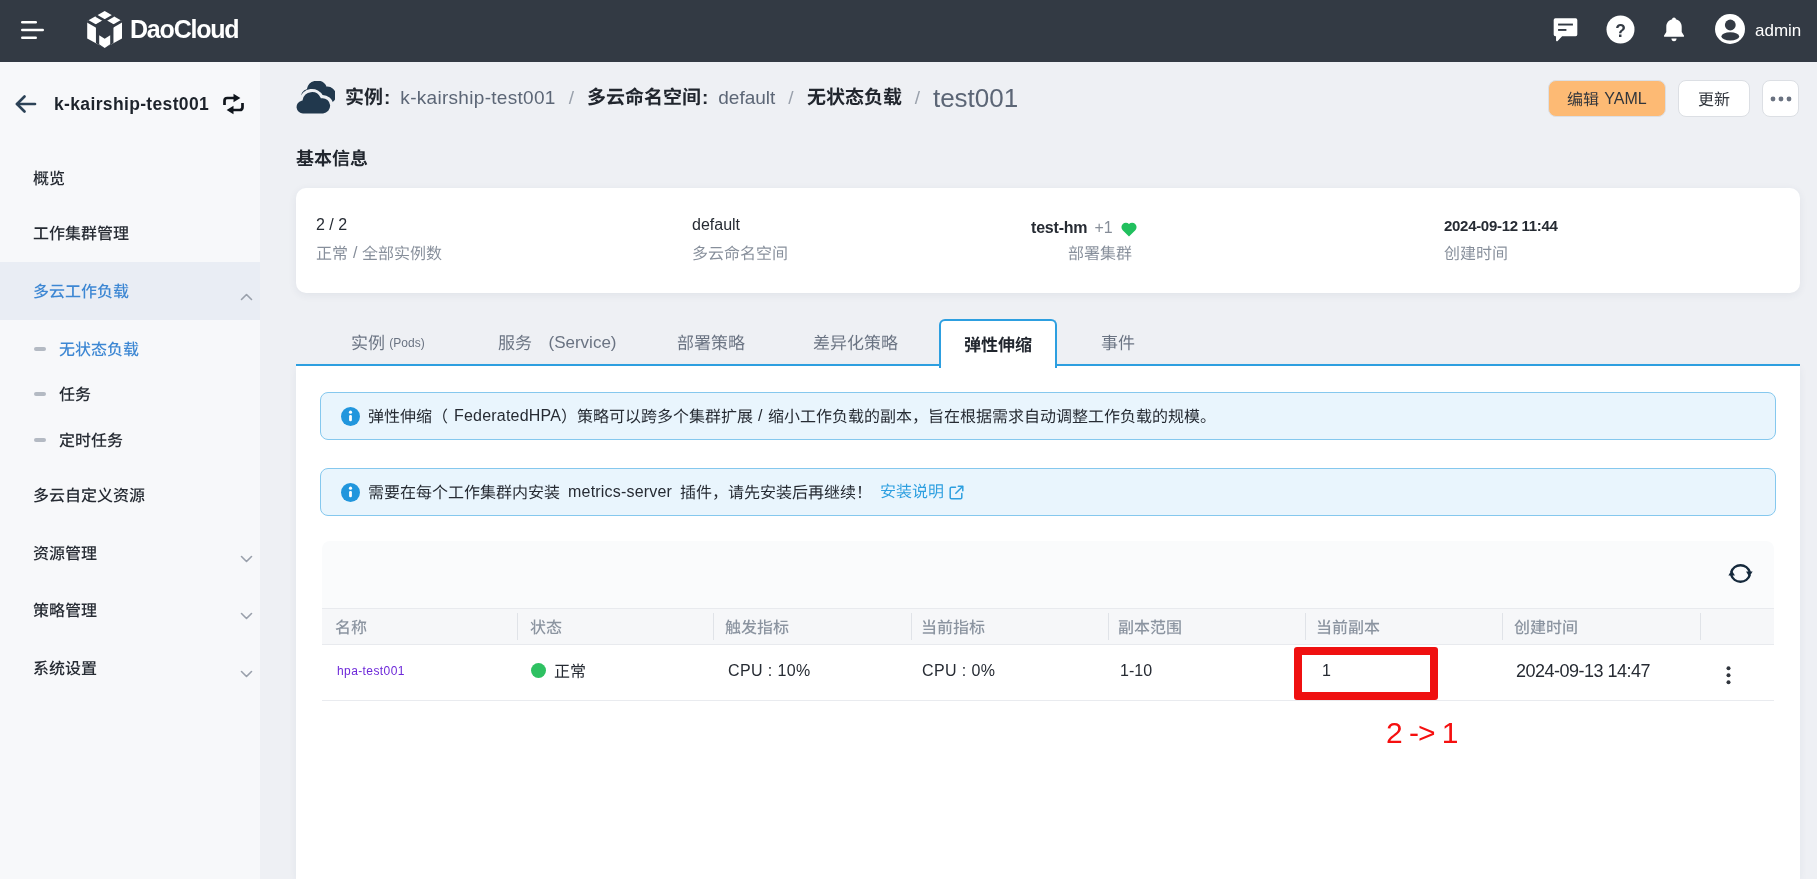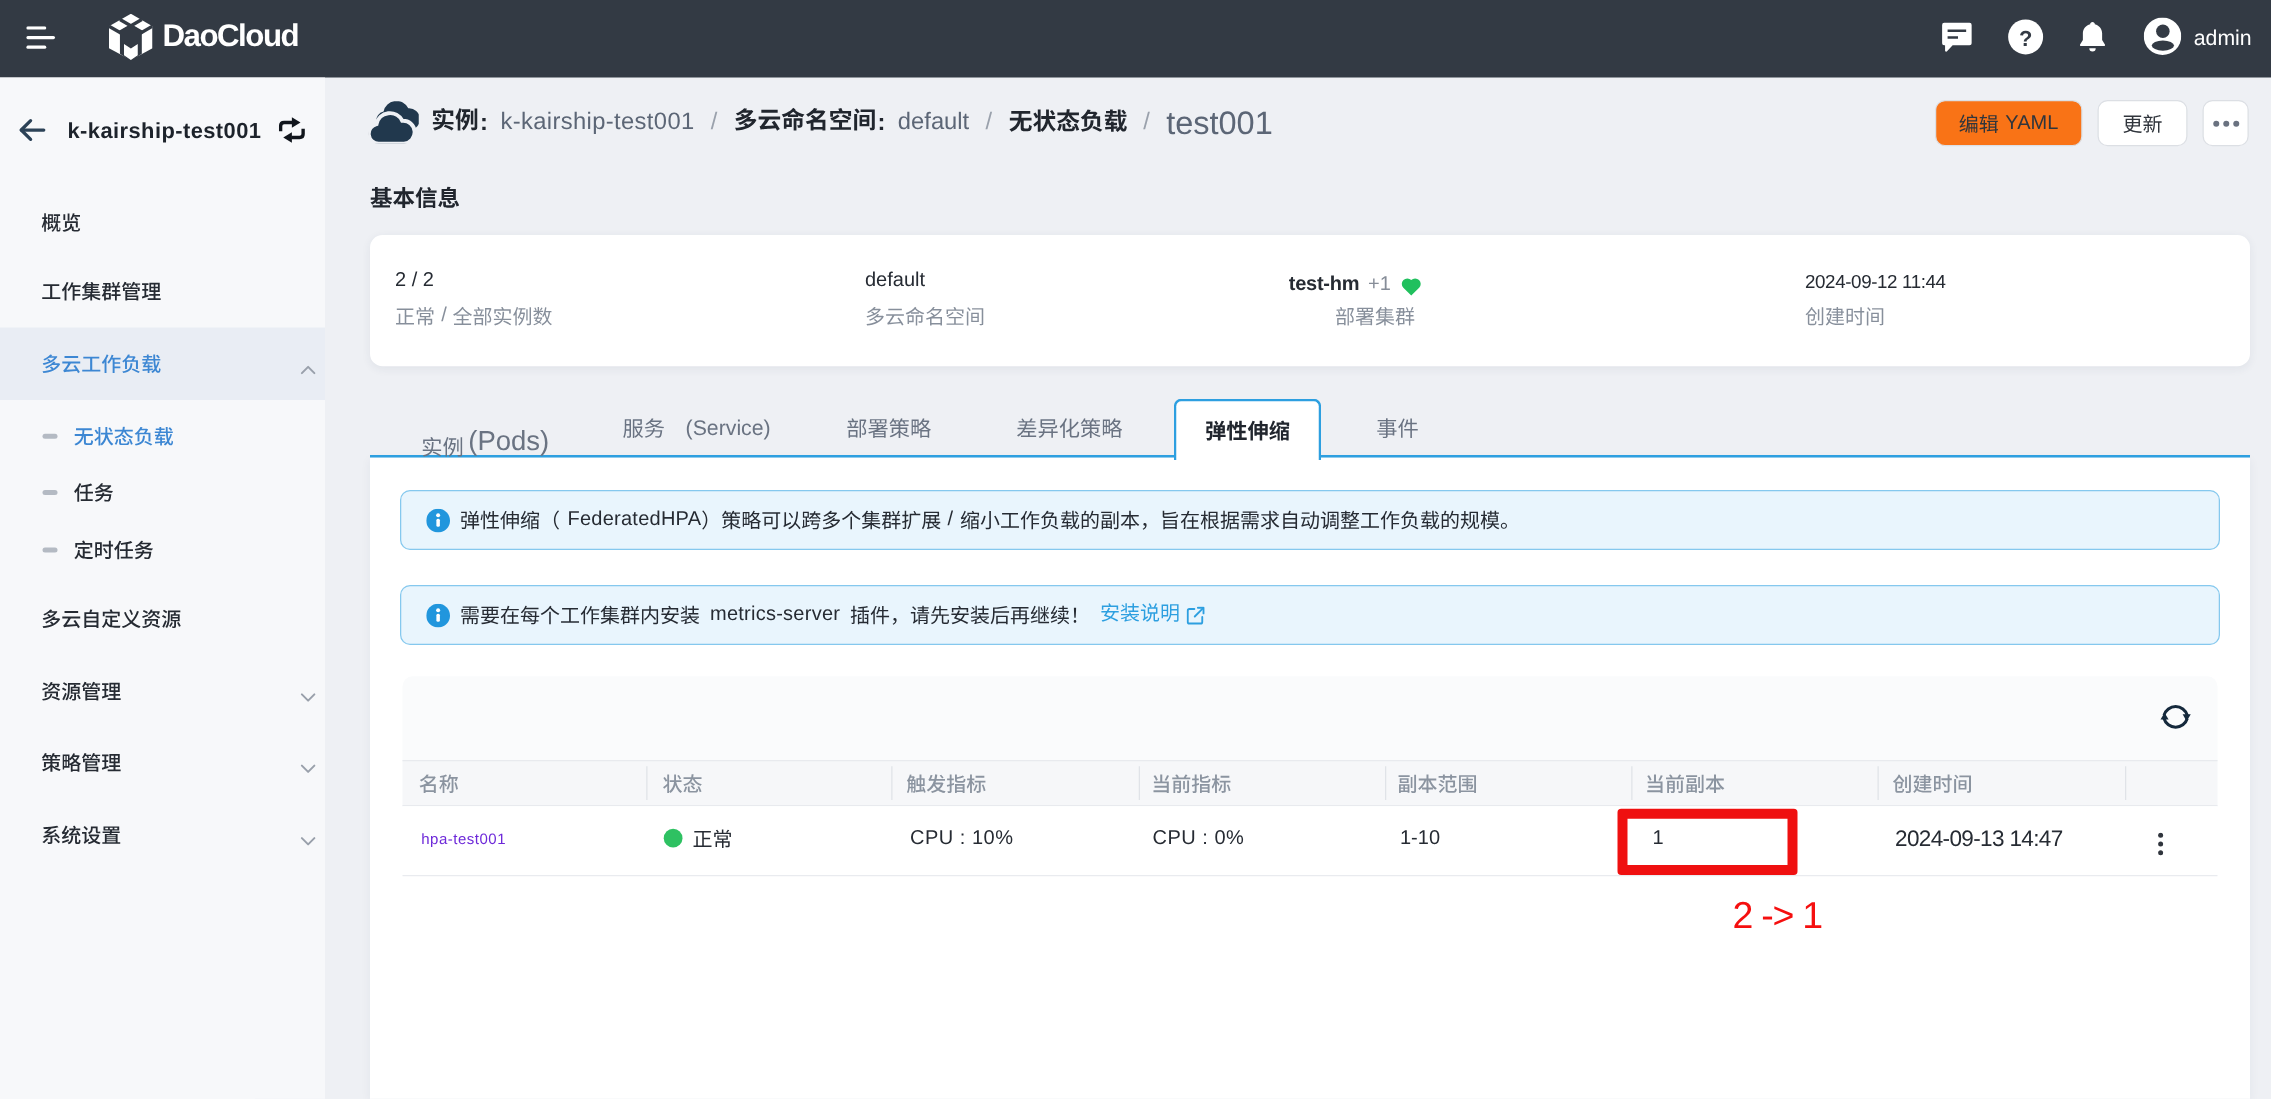--- a/index.html
+++ b/index.html
@@ -279,21 +279,21 @@
         <g transform="translate(3000)">
           <path d="M515 -73C641 -21 772 46 850 91L943 9C858 -35 715 -100 589 -150ZM449 -393C434 -171 409 -61 40 -13C61 13 88 59 97 88C505 24 555 -124 574 -393ZM345 -656L571 -656C553 -624 531 -591 508 -561L268 -561C296 -592 321 -624 345 -656ZM320 -849C269 -737 172 -606 32 -509C61 -491 102 -452 122 -425C142 -440 161 -456 179 -472L179 -121L300 -121L300 -457L722 -457L722 -121L848 -121L848 -561L646 -561C681 -609 714 -660 736 -704L653 -757L634 -752L408 -752C423 -777 437 -801 450 -826Z"></path>
         </g>
         <g transform="translate(4000)">
           <path d="M736 -785C777 -742 827 -682 848 -642L941 -703C918 -742 865 -800 823 -840ZM55 -110L65 -3L307 -24L307 86L418 86L418 -34L573 -49L574 -145L418 -134L418 -190L557 -190L558 -289L418 -289L418 -348L307 -348L307 -289L213 -289C230 -314 248 -341 265 -370L570 -370L570 -463L316 -463L342 -519L267 -539L600 -539C609 -386 625 -246 655 -139C610 -78 558 -27 499 14C527 35 562 71 579 97C624 63 664 23 701 -20C735 43 780 80 838 80C921 80 955 39 972 -117C944 -128 905 -154 882 -180C877 -75 867 -34 848 -34C821 -34 797 -67 778 -124C841 -224 890 -339 926 -466L820 -495C800 -419 773 -347 741 -281C729 -356 720 -444 715 -539L957 -539L957 -632L711 -632C709 -702 709 -774 711 -848L592 -848C592 -775 593 -702 596 -632L378 -632L378 -690L543 -690L543 -782L378 -782L378 -849L264 -849L264 -782L96 -782L96 -690L264 -690L264 -632L46 -632L46 -539L221 -539C213 -513 203 -487 192 -463L60 -463L60 -370L146 -370C135 -351 126 -337 120 -329C103 -302 87 -284 68 -280C82 -251 99 -197 105 -175C114 -184 150 -190 188 -190L307 -190L307 -126Z"></path>
         </g>
       </svg></span>
 <span style="color:#9aa1ac;font-size:19px">/</span>
 <span style="font-size:26px;color:#5c6676">test001</span>
 </div>
-<div style="position:absolute;display:flex;align-items:center;justify-content:center;background:#f97316;border:1px solid #dcdfe4;border-radius:8px;height:37px;top:80px;font-size:16px;color:#30353c;left:1548px;width:118px">
+<div style="position:absolute;display:flex;align-items:center;justify-content:center;background:#fdba74;border:1px solid #dcdfe4;border-radius:8px;height:37px;top:80px;font-size:16px;color:#30353c;left:1548px;width:118px">
     <svg style="height:16px;width:32.0px;vertical-align:-0.12em;fill:#30353c" viewBox="0 -880 2000 1000">
       <path d="M40 -54L58 15C140 -18 245 -61 346 -103L332 -163C223 -121 114 -79 40 -54ZM61 -423C75 -430 98 -435 205 -450C167 -386 132 -335 116 -316C87 -278 66 -252 45 -248C53 -230 64 -196 68 -182C87 -194 118 -204 339 -255C336 -271 333 -298 334 -317L167 -282C238 -374 307 -486 364 -597L303 -632C286 -593 265 -554 245 -517L133 -505C190 -593 246 -706 287 -815L215 -840C179 -719 112 -587 91 -554C71 -520 55 -496 38 -491C46 -473 57 -438 61 -423ZM624 -350L624 -202L541 -202L541 -350ZM675 -350L746 -350L746 -202L675 -202ZM481 -412L481 72L541 72L541 -143L624 -143L624 47L675 47L675 -143L746 -143L746 46L797 46L797 -143L871 -143L871 7C871 14 868 16 861 17C854 17 836 17 814 16C822 32 829 56 831 73C867 73 890 71 908 62C926 52 930 35 930 8L930 -413L871 -412ZM797 -350L871 -350L871 -202L797 -202ZM605 -826C621 -798 637 -762 648 -732L414 -732L414 -515C414 -361 405 -139 314 21C329 28 360 50 372 63C465 -99 482 -335 483 -498L920 -498L920 -732L729 -732C717 -765 697 -811 675 -846ZM483 -668L850 -668L850 -561L483 -561Z"></path>
       <g transform="translate(1000)">
         <path d="M551 -751L819 -751L819 -650L551 -650ZM482 -808L482 -594L892 -594L892 -808ZM81 -332C89 -340 119 -346 153 -346L244 -346L244 -202L40 -167L56 -94L244 -132L244 76L313 76L313 -146L427 -169L423 -234L313 -214L313 -346L405 -346L405 -414L313 -414L313 -568L244 -568L244 -414L148 -414C176 -483 204 -565 228 -650L412 -650L412 -722L247 -722C255 -756 263 -791 269 -825L196 -840C191 -801 183 -761 174 -722L47 -722L47 -650L157 -650C136 -570 115 -504 105 -479C88 -435 75 -403 58 -398C66 -380 77 -346 81 -332ZM815 -472L815 -386L560 -386L560 -472ZM400 -76L412 -8L815 -40L815 80L885 80L885 -46L959 -52L960 -115L885 -110L885 -472L953 -472L953 -535L423 -535L423 -472L491 -472L491 -82ZM815 -329L815 -242L560 -242L560 -329ZM815 -185L815 -105L560 -86L560 -185Z"></path>
       </g>
     </svg>
     <span style="margin-left:5px">YAML</span>
   </div>
 <div style="position:absolute;display:flex;align-items:center;justify-content:center;background:#fff;border:1px solid #dcdfe4;border-radius:8px;height:37px;top:80px;font-size:16px;color:#30353c;left:1678px;width:72px">
     <svg style="height:16px;width:32.0px;vertical-align:-0.12em;fill:#30353c" viewBox="0 -880 2000 1000">
@@ -384,39 +384,39 @@
       </g>
       <g transform="translate(2000)">
         <path d="M460 -292L460 -225L54 -225L54 -162L393 -162C297 -90 153 -26 29 6C46 22 67 50 79 69C207 29 357 -47 460 -135L460 79L535 79L535 -138C637 -52 789 23 920 61C931 42 952 15 968 -1C843 -31 701 -92 605 -162L947 -162L947 -225L535 -225L535 -292ZM490 -552L490 -486L247 -486L247 -552ZM467 -824C483 -797 500 -763 512 -734L286 -734C307 -765 326 -797 343 -827L265 -842C221 -754 140 -642 30 -558C47 -548 72 -526 85 -510C116 -536 145 -563 172 -591L172 -271L247 -271L247 -303L919 -303L919 -363L562 -363L562 -432L849 -432L849 -486L562 -486L562 -552L846 -552L846 -606L562 -606L562 -672L887 -672L887 -734L591 -734C578 -766 556 -810 534 -843ZM490 -606L247 -606L247 -672L490 -672ZM490 -432L490 -363L247 -363L247 -432Z"></path>
       </g>
       <g transform="translate(3000)">
         <path d="M543 -812C574 -761 602 -692 611 -646L676 -670C666 -716 637 -783 603 -833ZM851 -841C835 -789 803 -714 778 -667L840 -650C866 -695 896 -763 923 -823ZM507 -226L507 -155L696 -155L696 81L768 81L768 -155L964 -155L964 -226L768 -226L768 -371L924 -371L924 -441L768 -441L768 -576L942 -576L942 -645L530 -645L530 -576L696 -576L696 -441L544 -441L544 -371L696 -371L696 -226ZM390 -560L390 -460L252 -460C259 -492 265 -525 270 -560ZM95 -790L95 -725L216 -725L207 -625L44 -625L44 -560L199 -560C194 -525 188 -492 180 -460L90 -460L90 -395L163 -395C134 -298 91 -218 28 -157C44 -144 69 -114 78 -99C104 -126 128 -155 148 -187L148 80L217 80L217 26L474 26L474 -292L202 -292C215 -324 226 -359 236 -395L460 -395L460 -560L520 -560L520 -625L460 -625L460 -790ZM390 -625L278 -625L288 -725L390 -725ZM217 -226L401 -226L401 -40L217 -40Z"></path>
       </g>
     </svg>
   </div>
 <div class="abs" style="left:1444px;top:213px;width:370px;height:24px;display:flex;align-items:center;font-size:16px;color:#262b33">
-    <span style="letter-spacing:-0.3px;font-size:15px;font-weight:normal">2024-09-12 11:44</span>
+    <span style="letter-spacing:-0.3px;font-size:15px;font-weight:bold">2024-09-12 11:44</span>
   </div>
 <div class="abs" style="left:1444px;top:241px;width:370px;height:24px;display:flex;align-items:center;font-size:16px;color:#878f9b">
     <svg style="height:16px;width:64.0px;vertical-align:-0.12em;fill:#878f9b" viewBox="0 -880 4000 1000">
       <path d="M838 -824L838 -20C838 -1 831 5 812 6C792 6 729 7 659 5C670 25 682 57 686 76C779 77 834 75 867 64C899 51 913 30 913 -20L913 -824ZM643 -724L643 -168L715 -168L715 -724ZM142 -474L142 -45C142 44 172 65 269 65C290 65 432 65 455 65C544 65 566 26 576 -112C555 -117 526 -128 509 -141C504 -22 497 0 450 0C419 0 300 0 275 0C224 0 216 -7 216 -45L216 -407L432 -407C424 -286 415 -237 403 -223C396 -214 388 -213 374 -213C360 -213 325 -214 288 -218C298 -199 306 -173 307 -153C347 -150 386 -151 406 -152C431 -155 448 -161 463 -178C486 -203 497 -271 506 -444C507 -454 507 -474 507 -474ZM313 -838C260 -709 154 -571 27 -480C44 -468 70 -443 82 -428C181 -504 266 -604 330 -713C409 -627 496 -524 540 -457L595 -507C547 -578 446 -689 362 -774L383 -818Z"></path>
       <g transform="translate(1000)">
         <path d="M394 -755L394 -695L581 -695L581 -620L330 -620L330 -561L581 -561L581 -483L387 -483L387 -422L581 -422L581 -345L379 -345L379 -288L581 -288L581 -209L337 -209L337 -149L581 -149L581 -49L652 -49L652 -149L937 -149L937 -209L652 -209L652 -288L899 -288L899 -345L652 -345L652 -422L876 -422L876 -561L945 -561L945 -620L876 -620L876 -755L652 -755L652 -840L581 -840L581 -755ZM652 -561L809 -561L809 -483L652 -483ZM652 -620L652 -695L809 -695L809 -620ZM97 -393C97 -404 120 -417 135 -425L258 -425C246 -336 226 -259 200 -193C173 -233 151 -283 134 -343L78 -322C102 -241 132 -177 169 -126C134 -60 89 -8 37 30C53 40 81 66 92 80C140 43 183 -7 218 -70C323 30 469 55 653 55L933 55C937 35 951 2 962 -14C911 -13 694 -13 654 -13C485 -13 347 -35 249 -132C290 -225 319 -342 334 -483L292 -493L278 -492L192 -492C242 -567 293 -661 338 -758L290 -789L266 -778L64 -778L64 -711L237 -711C197 -622 147 -540 129 -515C109 -483 84 -458 66 -454C76 -439 91 -408 97 -393Z"></path>
       </g>
       <g transform="translate(2000)">
         <path d="M474 -452C527 -375 595 -269 627 -208L693 -246C659 -307 590 -409 536 -485ZM324 -402L324 -174L153 -174L153 -402ZM324 -469L153 -469L153 -688L324 -688ZM81 -756L81 -25L153 -25L153 -106L394 -106L394 -756ZM764 -835L764 -640L440 -640L440 -566L764 -566L764 -33C764 -13 756 -6 736 -6C714 -4 640 -4 562 -7C573 15 585 49 590 70C690 70 754 69 790 56C826 44 840 22 840 -33L840 -566L962 -566L962 -640L840 -640L840 -835Z"></path>
       </g>
       <g transform="translate(3000)">
         <path d="M91 -615L91 80L168 80L168 -615ZM106 -791C152 -747 204 -684 227 -644L289 -684C265 -726 211 -785 164 -827ZM379 -295L619 -295L619 -160L379 -160ZM379 -491L619 -491L619 -358L379 -358ZM311 -554L311 -98L690 -98L690 -554ZM352 -784L352 -713L836 -713L836 -11C836 2 832 6 819 7C806 7 765 8 723 6C733 25 743 57 747 75C808 75 851 75 878 63C904 50 913 31 913 -11L913 -784Z"></path>
       </g>
     </svg>
   </div>
 <div class="abs" style="left:296px;top:366px;width:1504px;height:513px;background:#fff;box-shadow:0 2px 8px rgba(40,55,80,.06)"></div>
 <div class="abs" style="left:296px;top:319px;width:1504px;height:47px;border-bottom:2px solid #2d9fe0"></div>
-<div class="abs" style="left:318px;top:319px;width:140px;height:47px;display:flex;align-items:flex-end;justify-content:center;font-size:22px;color:#6a7382">
+<div class="abs" style="left:318px;top:319px;width:140px;height:47px;display:flex;align-items:center;justify-content:center;font-size:12px;color:#6a7382">
     <svg style="height:17px;width:34.0px;vertical-align:-0.12em;fill:#6a7382" viewBox="0 -880 2000 1000">
       <path d="M538 -107C671 -57 804 12 885 74L931 15C848 -44 708 -113 574 -162ZM240 -557C294 -525 358 -475 387 -440L435 -494C404 -530 339 -575 285 -605ZM140 -401C197 -370 264 -320 296 -284L342 -341C309 -376 241 -422 185 -451ZM90 -726L90 -523L165 -523L165 -656L834 -656L834 -523L912 -523L912 -726L569 -726C554 -761 528 -810 503 -847L429 -824C447 -794 466 -758 480 -726ZM71 -256L71 -191L432 -191C376 -94 273 -29 81 11C97 28 116 57 124 77C349 25 461 -62 518 -191L935 -191L935 -256L541 -256C570 -353 577 -469 581 -606L503 -606C499 -464 493 -349 461 -256Z"></path>
       <g transform="translate(1000)">
         <path d="M690 -724L690 -165L756 -165L756 -724ZM853 -835L853 -22C853 -6 847 -1 831 0C814 0 761 1 701 -2C712 20 723 52 727 72C803 73 854 71 883 58C912 47 924 25 924 -22L924 -835ZM358 -290C393 -263 435 -228 465 -199C418 -98 357 -22 285 23C301 37 323 63 333 81C487 -26 591 -235 625 -554L581 -565L568 -563L440 -563C454 -612 466 -662 476 -714L645 -714L645 -785L297 -785L297 -714L403 -714C373 -554 323 -405 250 -306C267 -295 296 -271 308 -260C352 -322 389 -403 419 -494L548 -494C537 -411 518 -335 494 -268C465 -293 429 -320 399 -341ZM212 -839C173 -692 109 -548 33 -453C45 -434 65 -393 71 -376C96 -408 120 -444 142 -483L142 78L212 78L212 -626C238 -689 261 -755 280 -820Z"></path>
       </g>
     </svg>
     <span style="margin-left:4px">(Pods)</span>
   </div>
 <div class="abs" style="left:478px;top:319px;width:159px;height:47px;display:flex;align-items:center;justify-content:center;font-size:17px;color:#6a7382">
     <svg style="height:17px;width:34.0px;vertical-align:-0.12em;fill:#6a7382" viewBox="0 -880 2000 1000">

